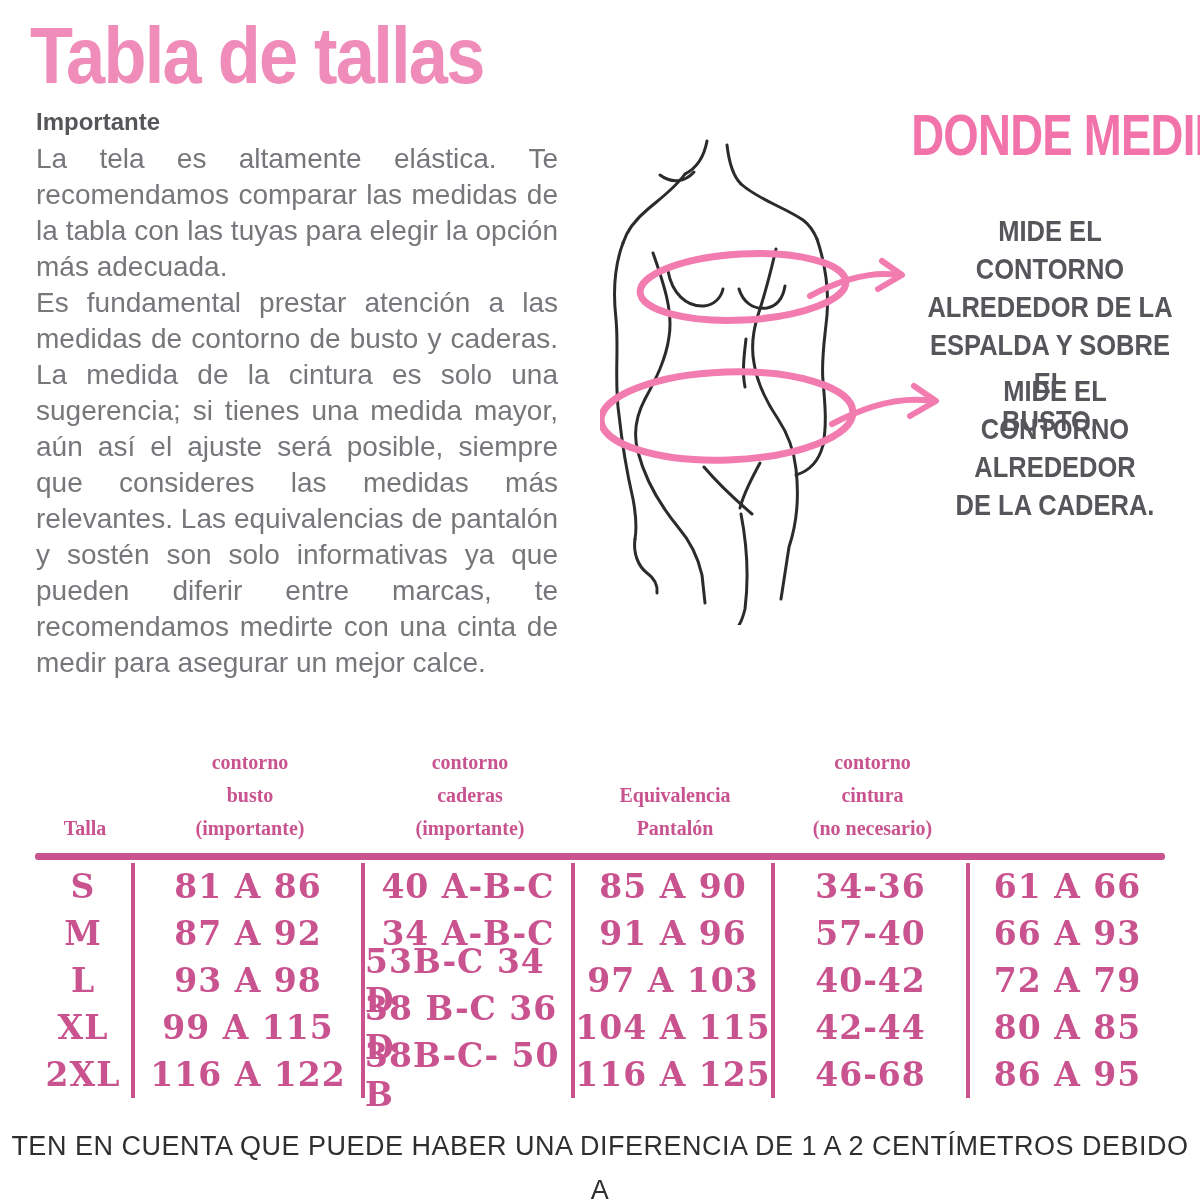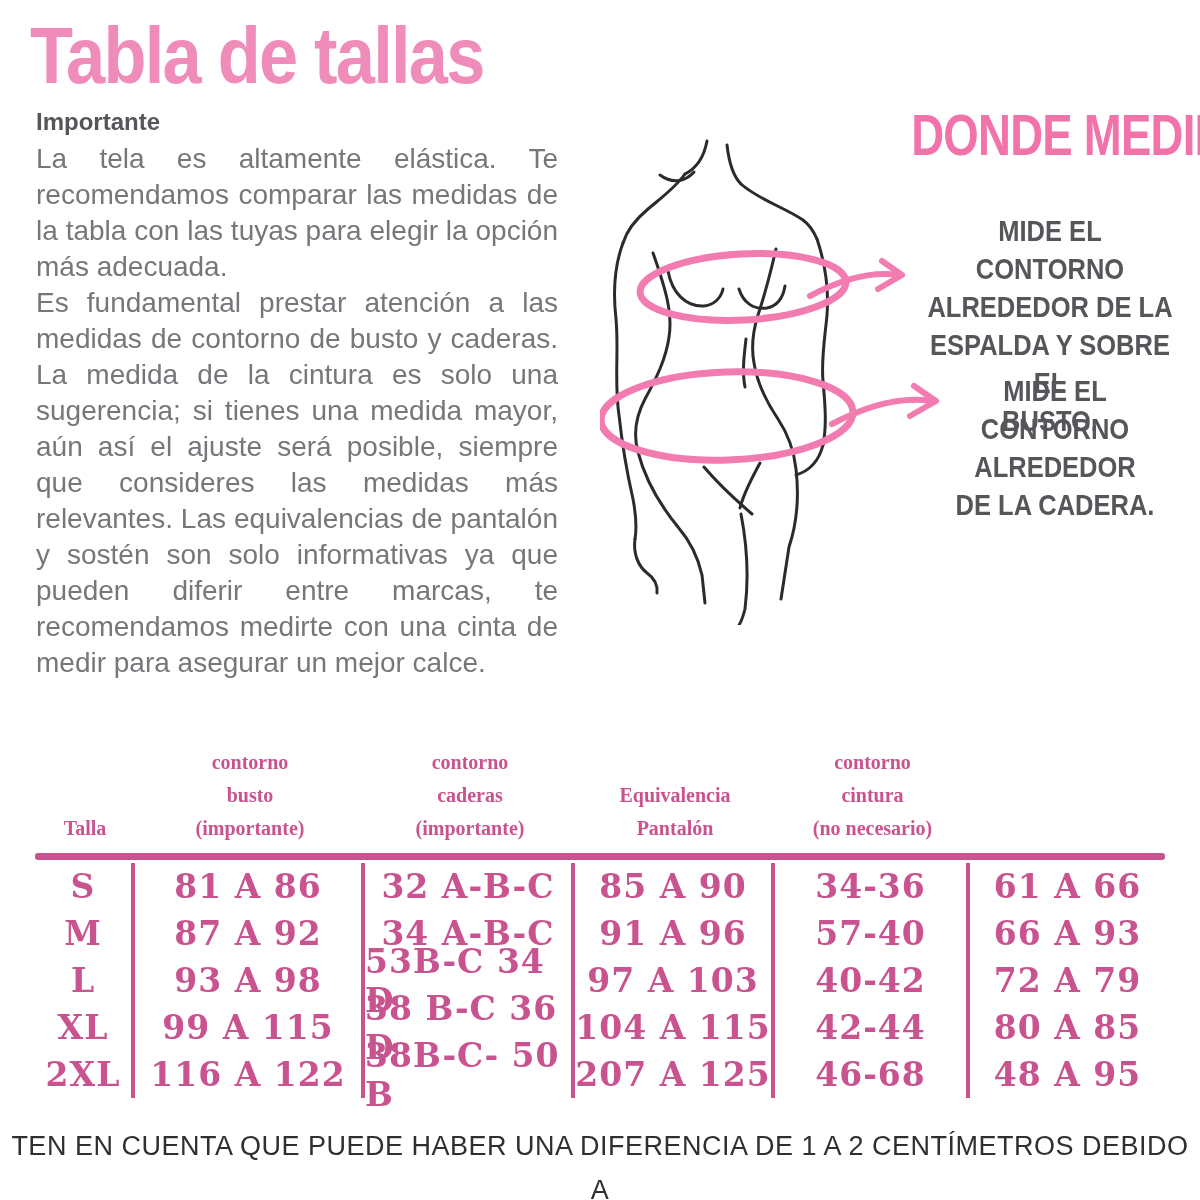--- a/index.html
+++ b/index.html
@@ -127,21 +127,21 @@
 Pantalón</div>
       <div class="th">contorno
 cintura
 (no necesario)</div>
     </div>
     <div class="rule"></div>
     <div class="tbody">
       <div class="tr">
         <div class="td sep">S</div>
         <div class="td sep">81 A 86</div>
-        <div class="td sep">32 A-B-C</div>
+        <div class="td sep">40 A-B-C</div>
         <div class="td sep">85 A 90</div>
         <div class="td sep">34-36</div>
         <div class="td">61 A 66</div>
       </div>
       <div class="tr">
         <div class="td sep">M</div>
         <div class="td sep">87 A 92</div>
         <div class="td sep">34 A-B-C</div>
         <div class="td sep">91 A 96</div>
         <div class="td sep">57-40</div>
@@ -160,23 +160,23 @@
         <div class="td sep">99 A 115</div>
         <div class="td sep">38 B-C 36 D</div>
         <div class="td sep">104 A 115</div>
         <div class="td sep">42-44</div>
         <div class="td">80 A 85</div>
       </div>
       <div class="tr">
         <div class="td sep">2XL</div>
         <div class="td sep">116 A 122</div>
         <div class="td sep">38B-C- 50 B</div>
-        <div class="td sep">207 A 125</div>
+        <div class="td sep">116 A 125</div>
         <div class="td sep">46-68</div>
-        <div class="td">48 A 95</div>
+        <div class="td">86 A 95</div>
       </div>
     </div>
   </div>
 
   <p class="footer-note">TEN EN CUENTA QUE PUEDE HABER UNA DIFERENCIA DE 1 A 2 CENTÍMETROS DEBIDO A
 LA MEDICIÓN MANUAL.</p>
 
 </div>
 
 </body></html>

